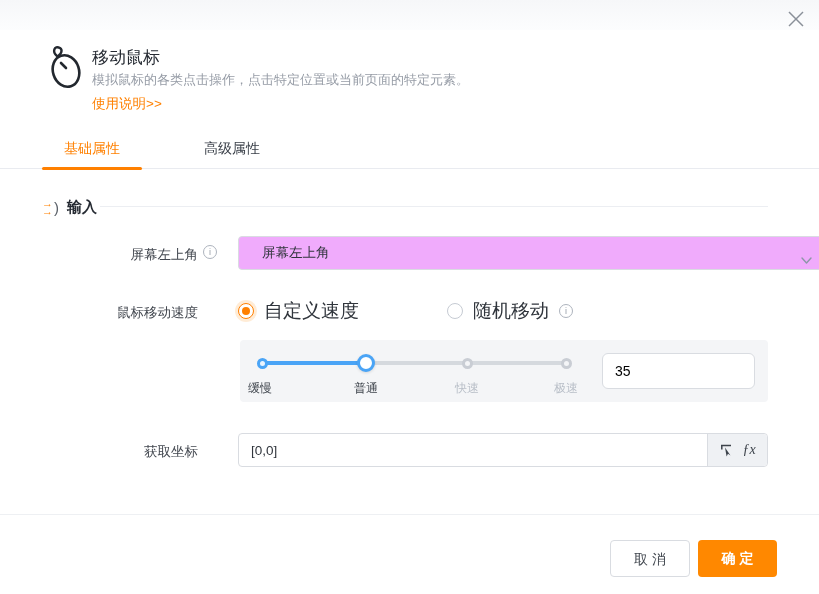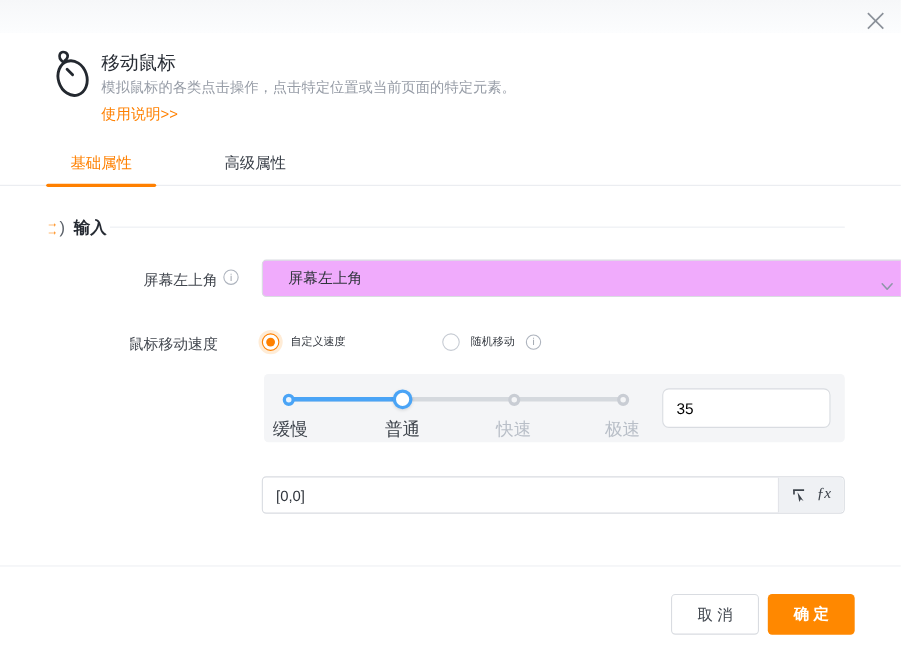--- a/index.html
+++ b/index.html
@@ -60,38 +60,38 @@
   
   .lbl-speed { top:304px; }
   .radio-row { position:absolute; left:238px; top:300px; height:22px; display:flex;
     align-items:center; }
   .radio { width:16px; height:16px; border-radius:50%; background:#fff; cursor:pointer;
     position:relative; flex:0 0 auto; }
   .radio.on { border:1.5px solid #ff8000; box-shadow:0 0 0 3px rgba(255,136,0,.16); }
   .radio.on .dot { position:absolute; left:50%; top:50%; width:8px; height:8px;
     margin:-4px 0 0 -4px; border-radius:50%; background:#ff8000; }
   .radio.off { border:1.5px solid #c6cbd3; }
-  .radio-lbl { font-size:10px; color:#30353c; margin:0 0 0 10px; cursor:pointer; }
+  .radio-lbl { font-size:19px; color:#30353c; margin:0 0 0 10px; cursor:pointer; }
   .radio-gap { width:88px; }
 
   
   .panel { position:absolute; left:240px; top:340px; width:528px; height:62px;
     background:#f4f5f7; border-radius:4px; }
   .track { position:absolute; left:22px; top:21px; width:304px; height:4px;
     background:#d5d9de; border-radius:2px; }
   .track-fill { position:absolute; left:0; top:0; width:104px; height:4px;
     background:#4aa4f6; border-radius:2px; }
   .snode { position:absolute; top:17.5px; width:11px; height:11px; border-radius:50%;
     background:#f4f5f7; }
   .snode.blue { border:3px solid #4aa4f6; background:#eaf4fe; }
   .snode.gray { border:3px solid #c9cdd4; }
   .handle { position:absolute; left:117px; top:14px; width:18px; height:18px;
     border-radius:50%; background:#fff; border:3px solid #4aa4f6; cursor:pointer;
     box-shadow:0 1px 3px rgba(0,0,0,.12); }
-  .slbl { position:absolute; top:40px; font-size:16px; }
+  .slbl { position:absolute; top:40px; font-size:12px; }
   .slbl.dark { color:#3d434b; } .slbl.dim { color:#b9bfc8; }
   .speed-input { position:absolute; left:362px; top:13px; width:153px; height:36px;
     border:1px solid #d9dce1; border-radius:6px; background:#fff; font-size:14px;
     color:#000000; padding-left:12px; outline:none;
     font-family:"Liberation Sans","DejaVu Sans",sans-serif; }
 
   
   .lbl-coord { top:443px; }
   .coord-group { position:absolute; left:238px; top:433px; width:530px; height:34px;
     border:1px solid #d9dce1; border-radius:4px; background:#fff; display:flex; }
@@ -184,20 +184,21 @@
     <div class="snode gray" style="left:222px"></div>
     <div class="snode gray" style="left:321px"></div>
     <div class="handle"></div>
     <div class="slbl dark" style="left:8px">缓慢</div>
     <div class="slbl dark" style="left:126px; transform:translateX(-50%)">普通</div>
     <div class="slbl dim" style="left:227px; transform:translateX(-50%)">快速</div>
     <div class="slbl dim" style="left:326px; transform:translateX(-50%)">极速</div>
     <input class="speed-input" type="text" value="35" style="">
   </div>
 
+  <div class="field-label lbl-coord">获取坐标</div>
   <div class="coord-group">
     <input class="coord-input" type="text" value="[0,0]" style="">
     <div class="coord-append">
       <span class="mini-btn">
         <svg width="15" height="15" viewBox="0 0 15 15">
           <line x1="2" y1="2.5" x2="12" y2="2.5" stroke="#3d434b" stroke-width="1.5"></line>
           <line x1="2.8" y1="2.5" x2="2.8" y2="6.5" stroke="#3d434b" stroke-width="1.5"></line>
           <path d="M6,4.5 L11.5,12.5 L9,10.8 L7.6,13.4 Z" fill="#3d434b"></path>
         </svg>
       </span>

